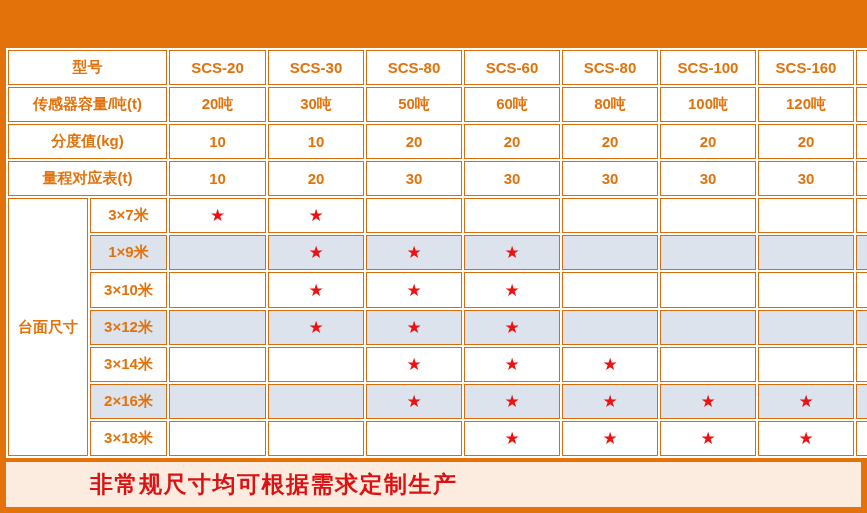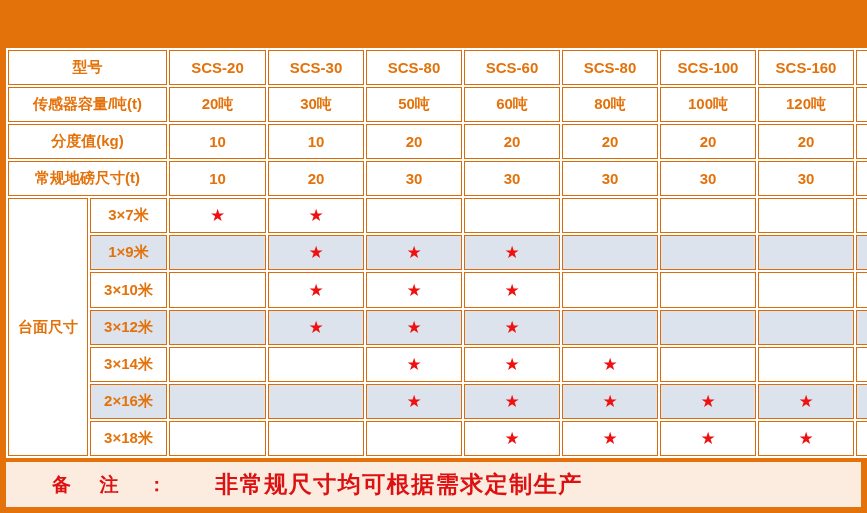--- a/index.html
+++ b/index.html
@@ -178,21 +178,21 @@
             <td>10</td>
             <td>10</td>
             <td>20</td>
             <td>20</td>
             <td>20</td>
             <td>20</td>
             <td>20</td>
             <td>20</td>
           </tr>
           <tr>
-            <td class="param-label" colspan="2">常规地磅尺寸(t)</td>
+            <td class="param-label" colspan="2">量程对应表(t)</td>
             <td>10</td>
             <td>20</td>
             <td>30</td>
             <td>30</td>
             <td>30</td>
             <td>30</td>
             <td>30</td>
             <td>30</td>
           </tr>
           <tr>
@@ -271,17 +271,16 @@
             <td><span class="star">★</span></td>
             <td><span class="star">★</span></td>
             <td><span class="star">★</span></td>
             <td></td>
           </tr>
         </tbody>
     </table>
   </div>
 
   <div id="note-band">
-    <span id="note-label">备 注 ：</span>
     <span id="note-text">非常规尺寸均可根据需求定制生产</span>
   </div>
 
 </div>
 
 </body></html>

